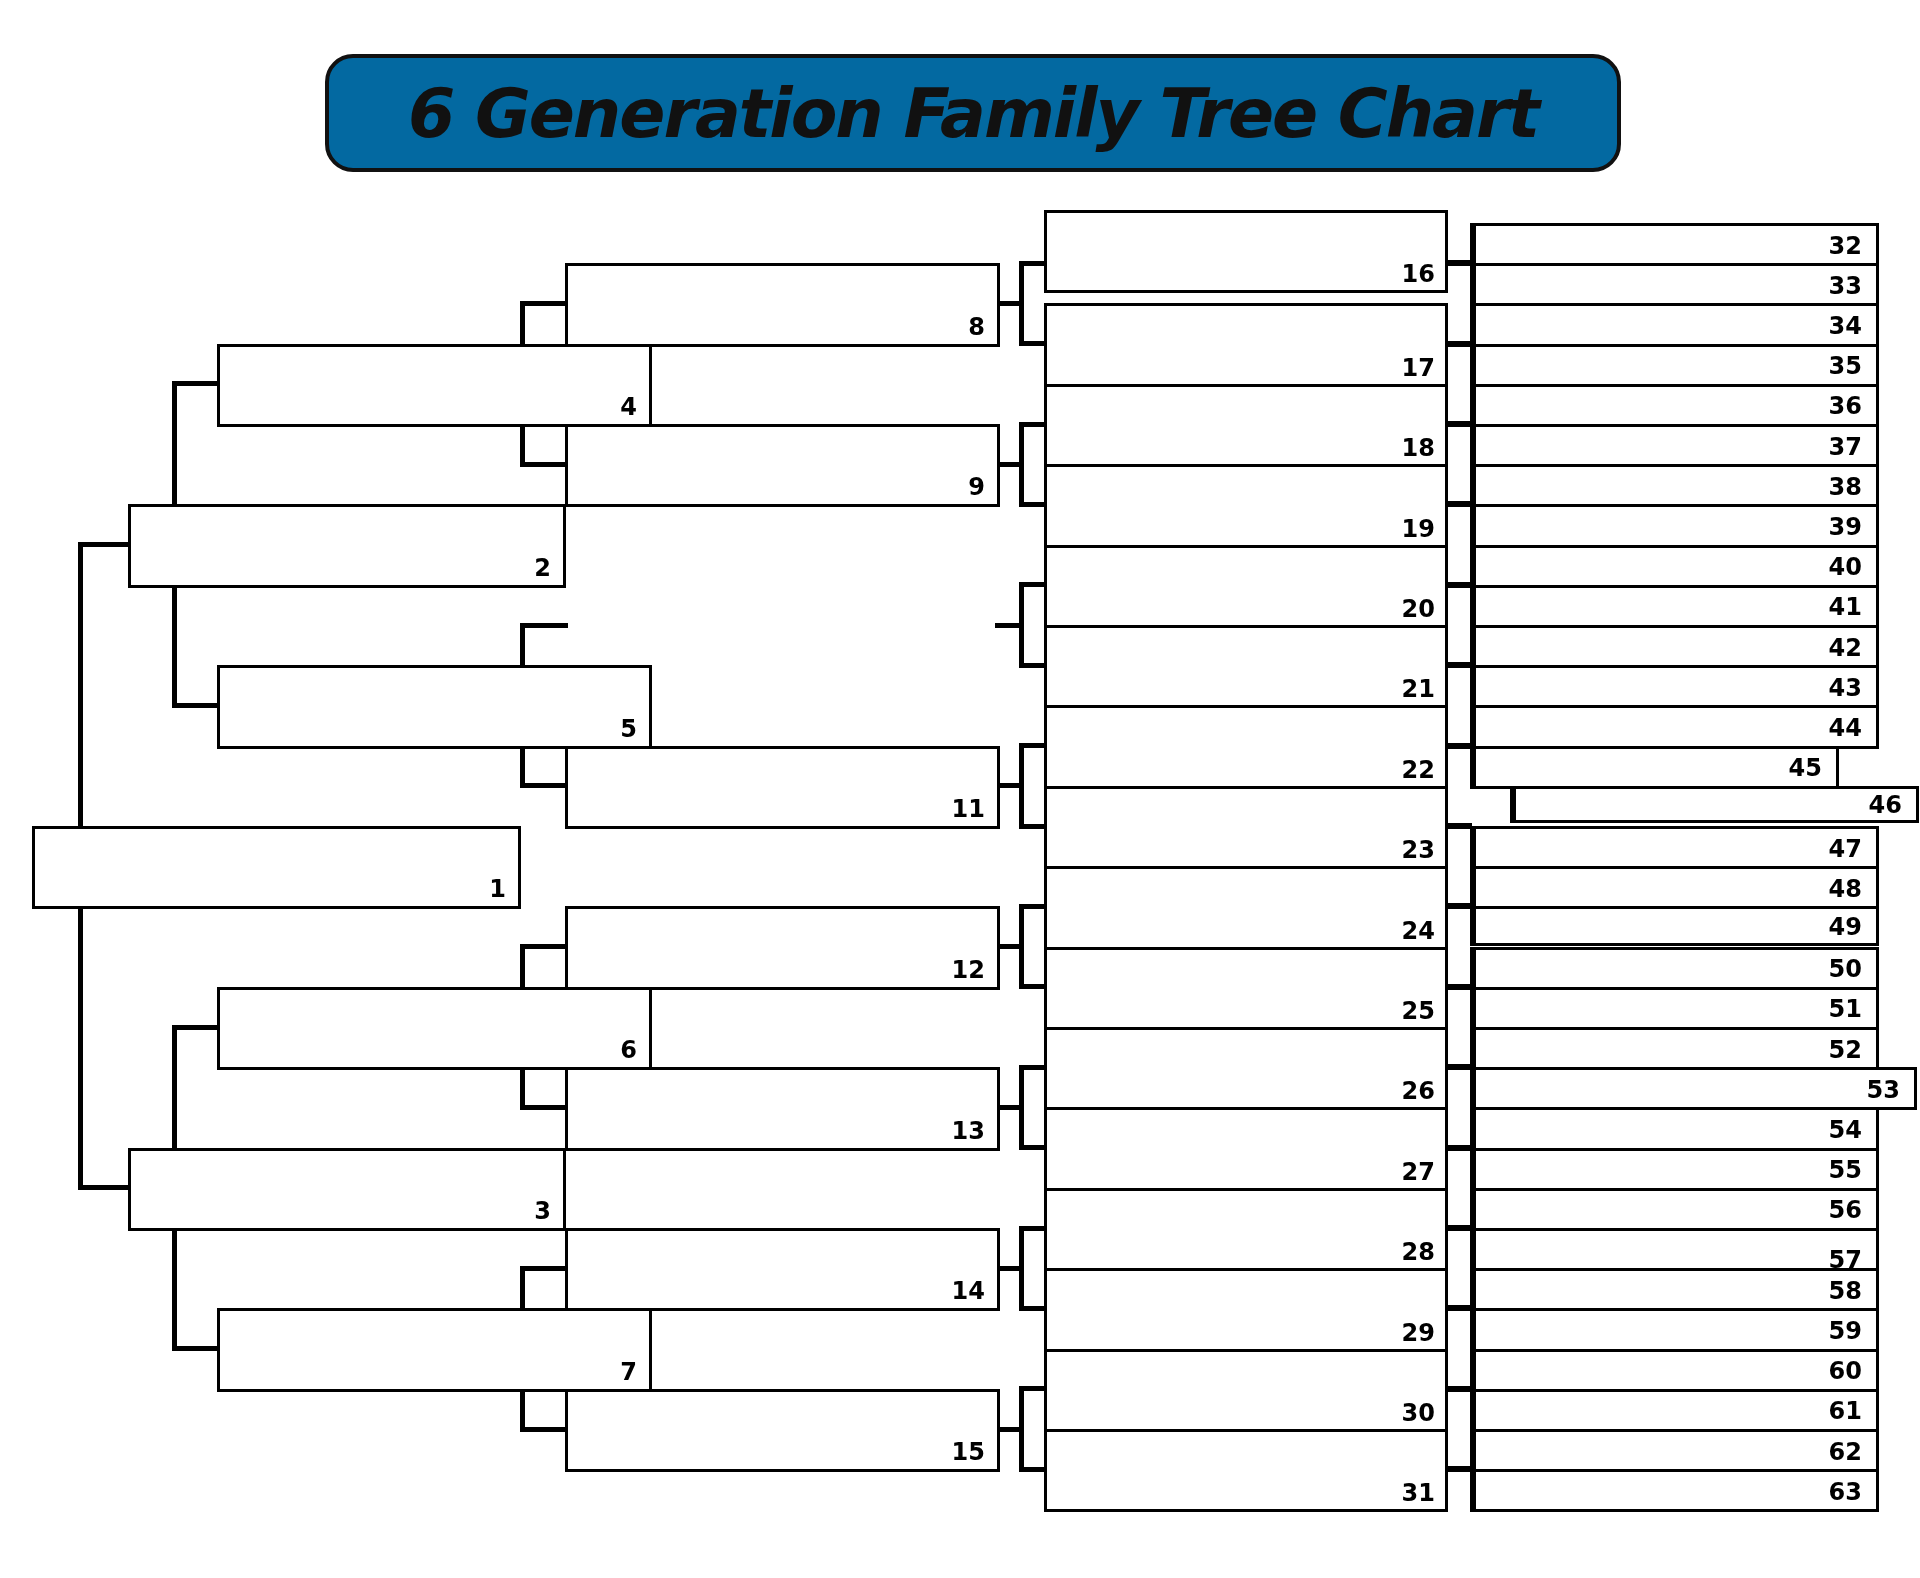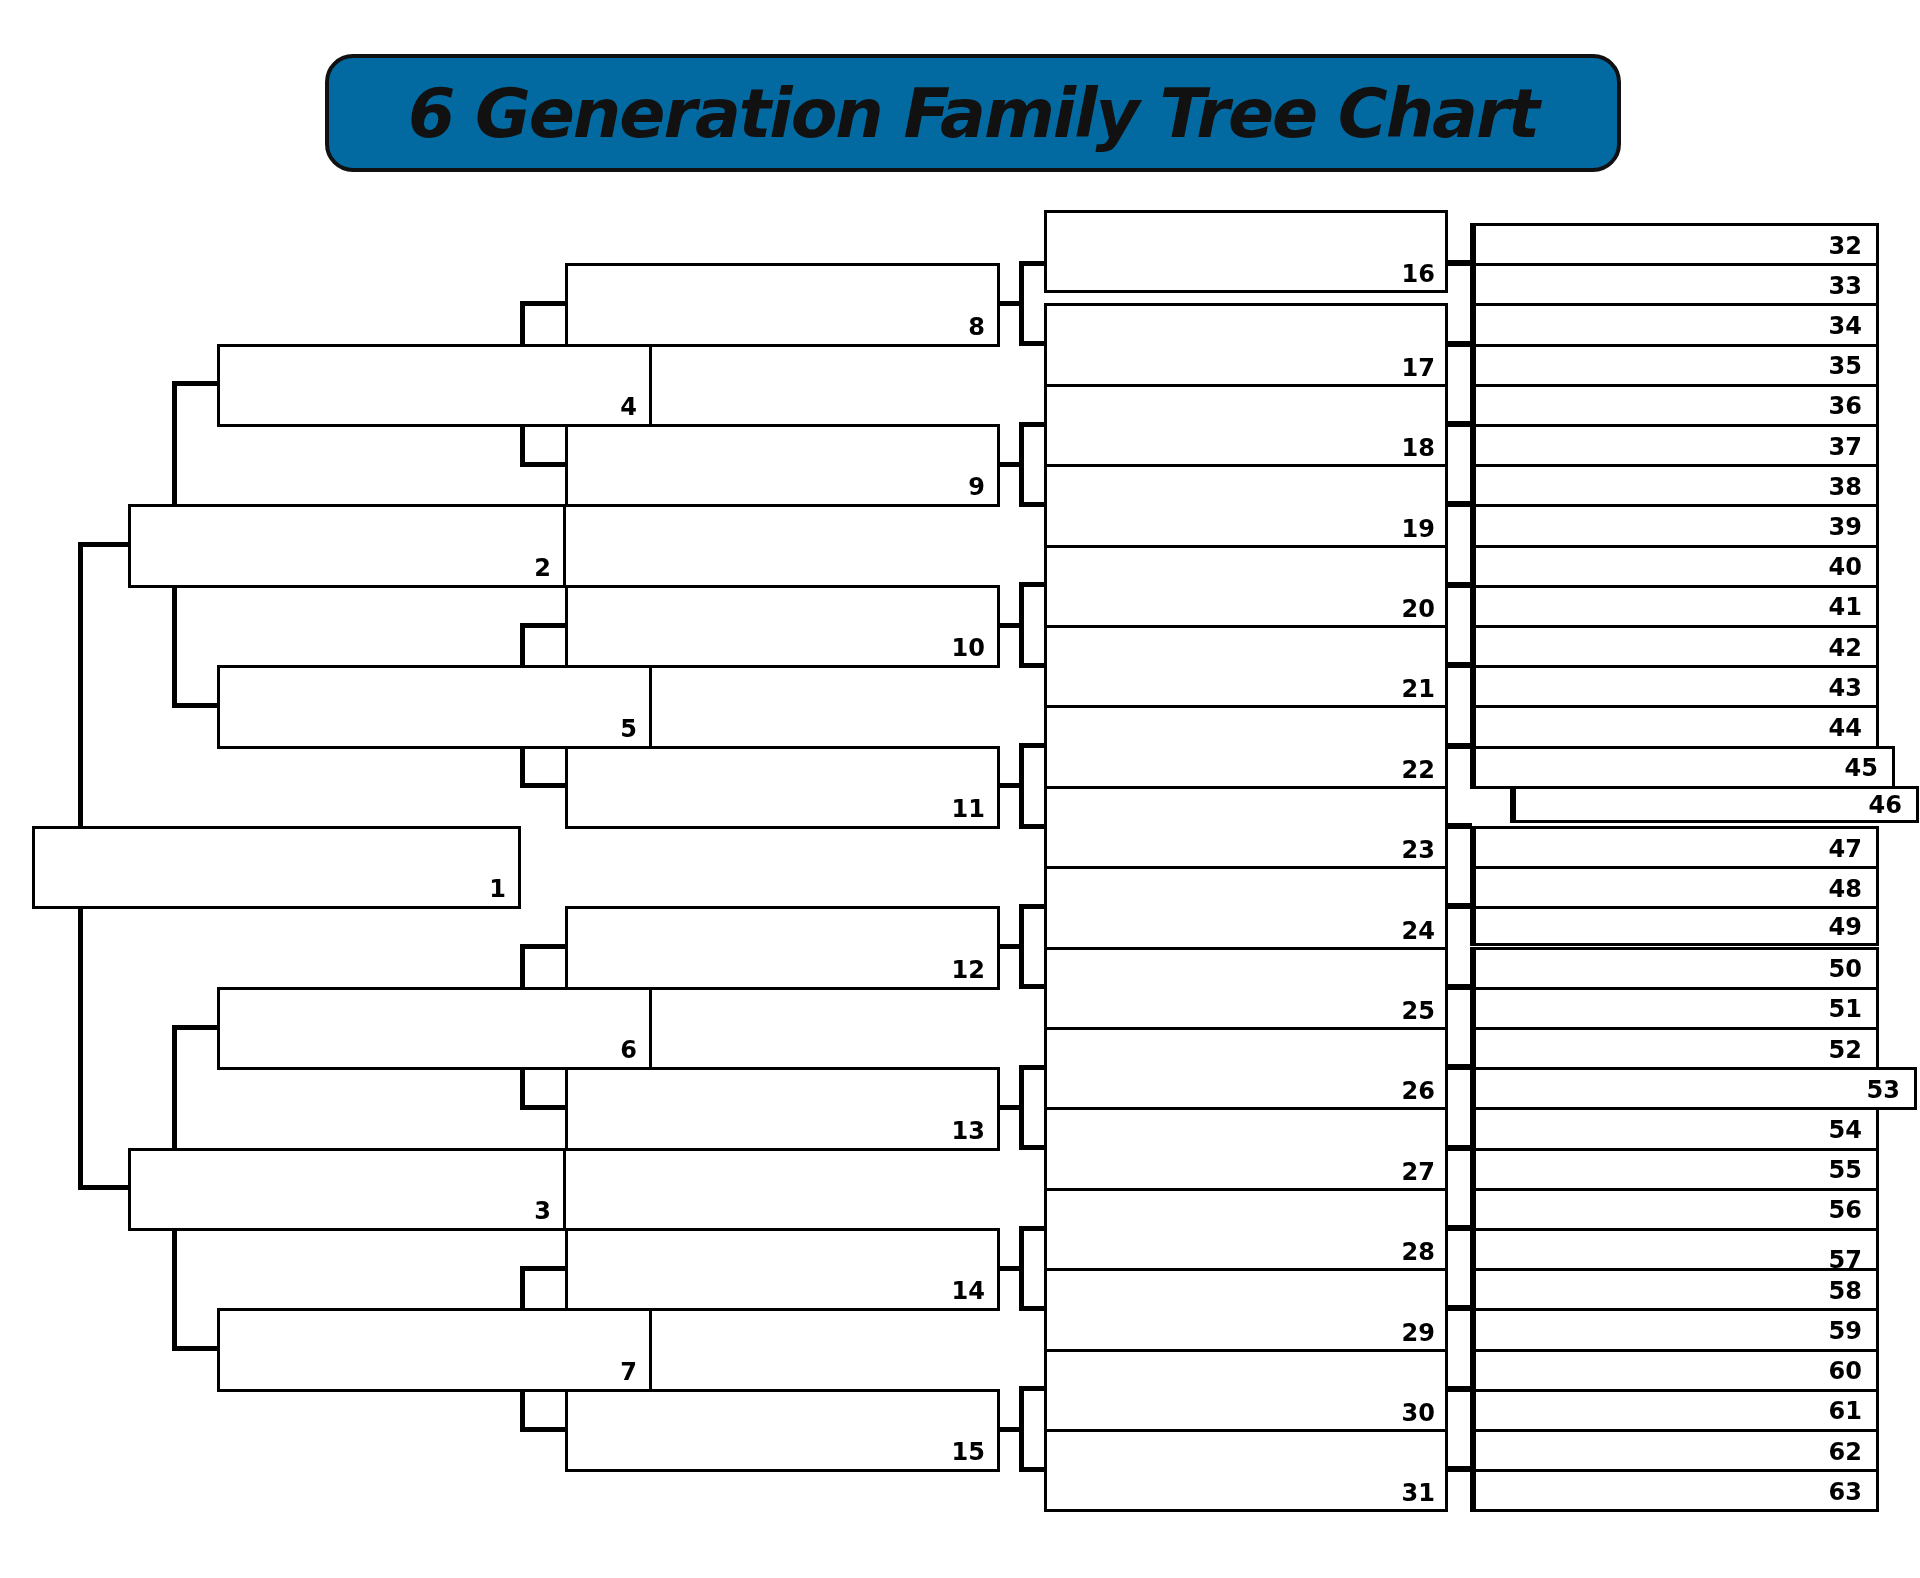--- a/index.html
+++ b/index.html
@@ -111,23 +111,20 @@
       </div>
       <div class="pbox" style="left: 217px; top: 343.6px; width: 435px; height: 83.4px;">
         <span class="num">4</span>
       </div>
       <div class="pbox" style="left: 565px; top: 424px; width: 435px; height: 83.4px;">
         <span class="num">9</span>
       </div>
       <div class="pbox" style="left: 128px; top: 504.4px; width: 438px; height: 83.4px;">
         <span class="num">2</span>
       </div>
-      <div class="pbox" style="left: 565px; top: 584.8px; width: 435px; height: 83.4px;">
-        <span class="num">10</span>
-      </div>
       <div class="pbox" style="left: 217px; top: 665.2px; width: 435px; height: 83.4px;">
         <span class="num">5</span>
       </div>
       <div class="pbox" style="left: 565px; top: 745.6px; width: 435px; height: 83.4px;">
         <span class="num">11</span>
       </div>
       <div class="pbox" style="left: 32px; top: 826px; width: 489px; height: 83.4px;">
         <span class="num">1</span>
       </div>
       <div class="pbox" style="left: 565px; top: 906.4px; width: 435px; height: 83.4px;">
@@ -231,21 +228,21 @@
       </div>
       <div class="pbox g6" style="left: 1470px; top: 625px; width: 409px; height: 43.2px;">
         <span class="num">42</span>
       </div>
       <div class="pbox g6" style="left: 1470px; top: 665.2px; width: 409px; height: 43.2px;">
         <span class="num">43</span>
       </div>
       <div class="pbox g6" style="left: 1470px; top: 705.4px; width: 409px; height: 43.2px;">
         <span class="num">44</span>
       </div>
-      <div class="pbox g6" style="left: 1470px; top: 745.6px; width: 425px; height: 43.2px;">
+      <div class="pbox g6" style="left: 1470px; top: 745.6px; width: 369px; height: 43.2px;">
         <span class="num">45</span>
       </div>
       <div class="pbox g6" style="left: 1470px; top: 785.8px; width: 409px; height: 37px; margin-left: 40px;">
         <span class="num">46</span>
       </div>
       <div class="pbox g6" style="left: 1470px; top: 826px; width: 409px; height: 43.2px;">
         <span class="num">47</span>
       </div>
       <div class="pbox g6" style="left: 1470px; top: 866.2px; width: 409px; height: 43.2px;">
         <span class="num">48</span>

